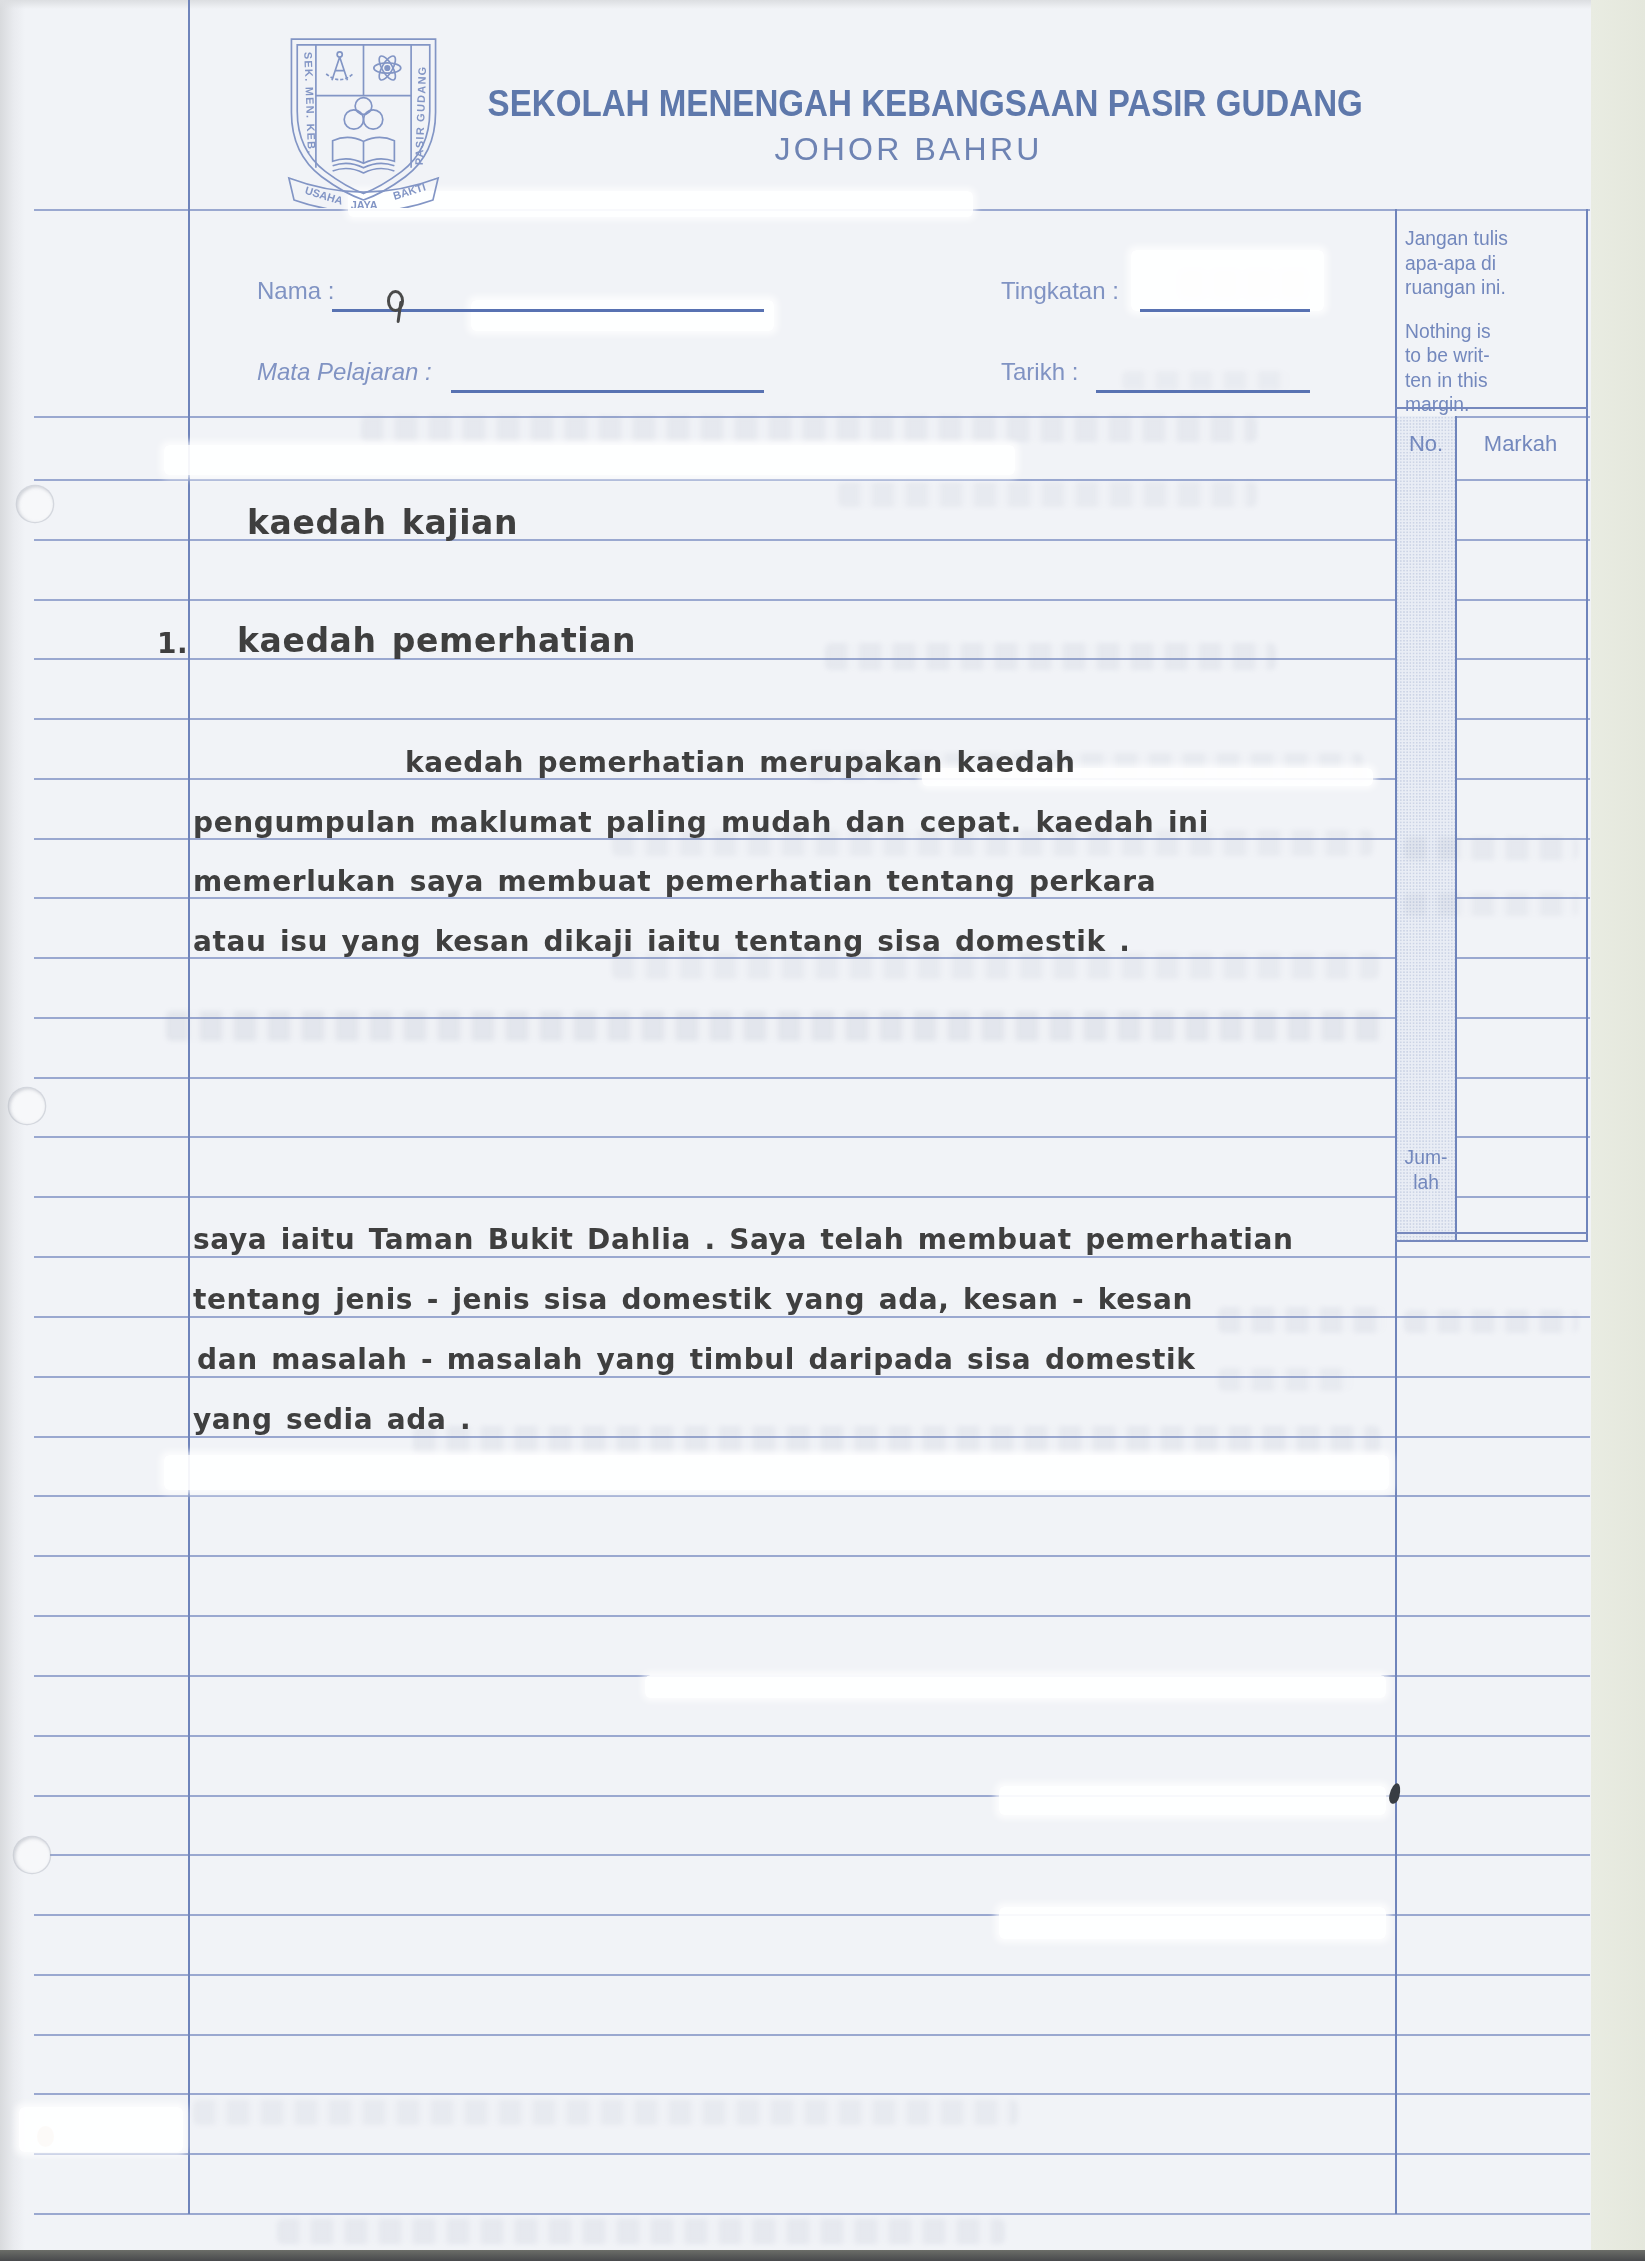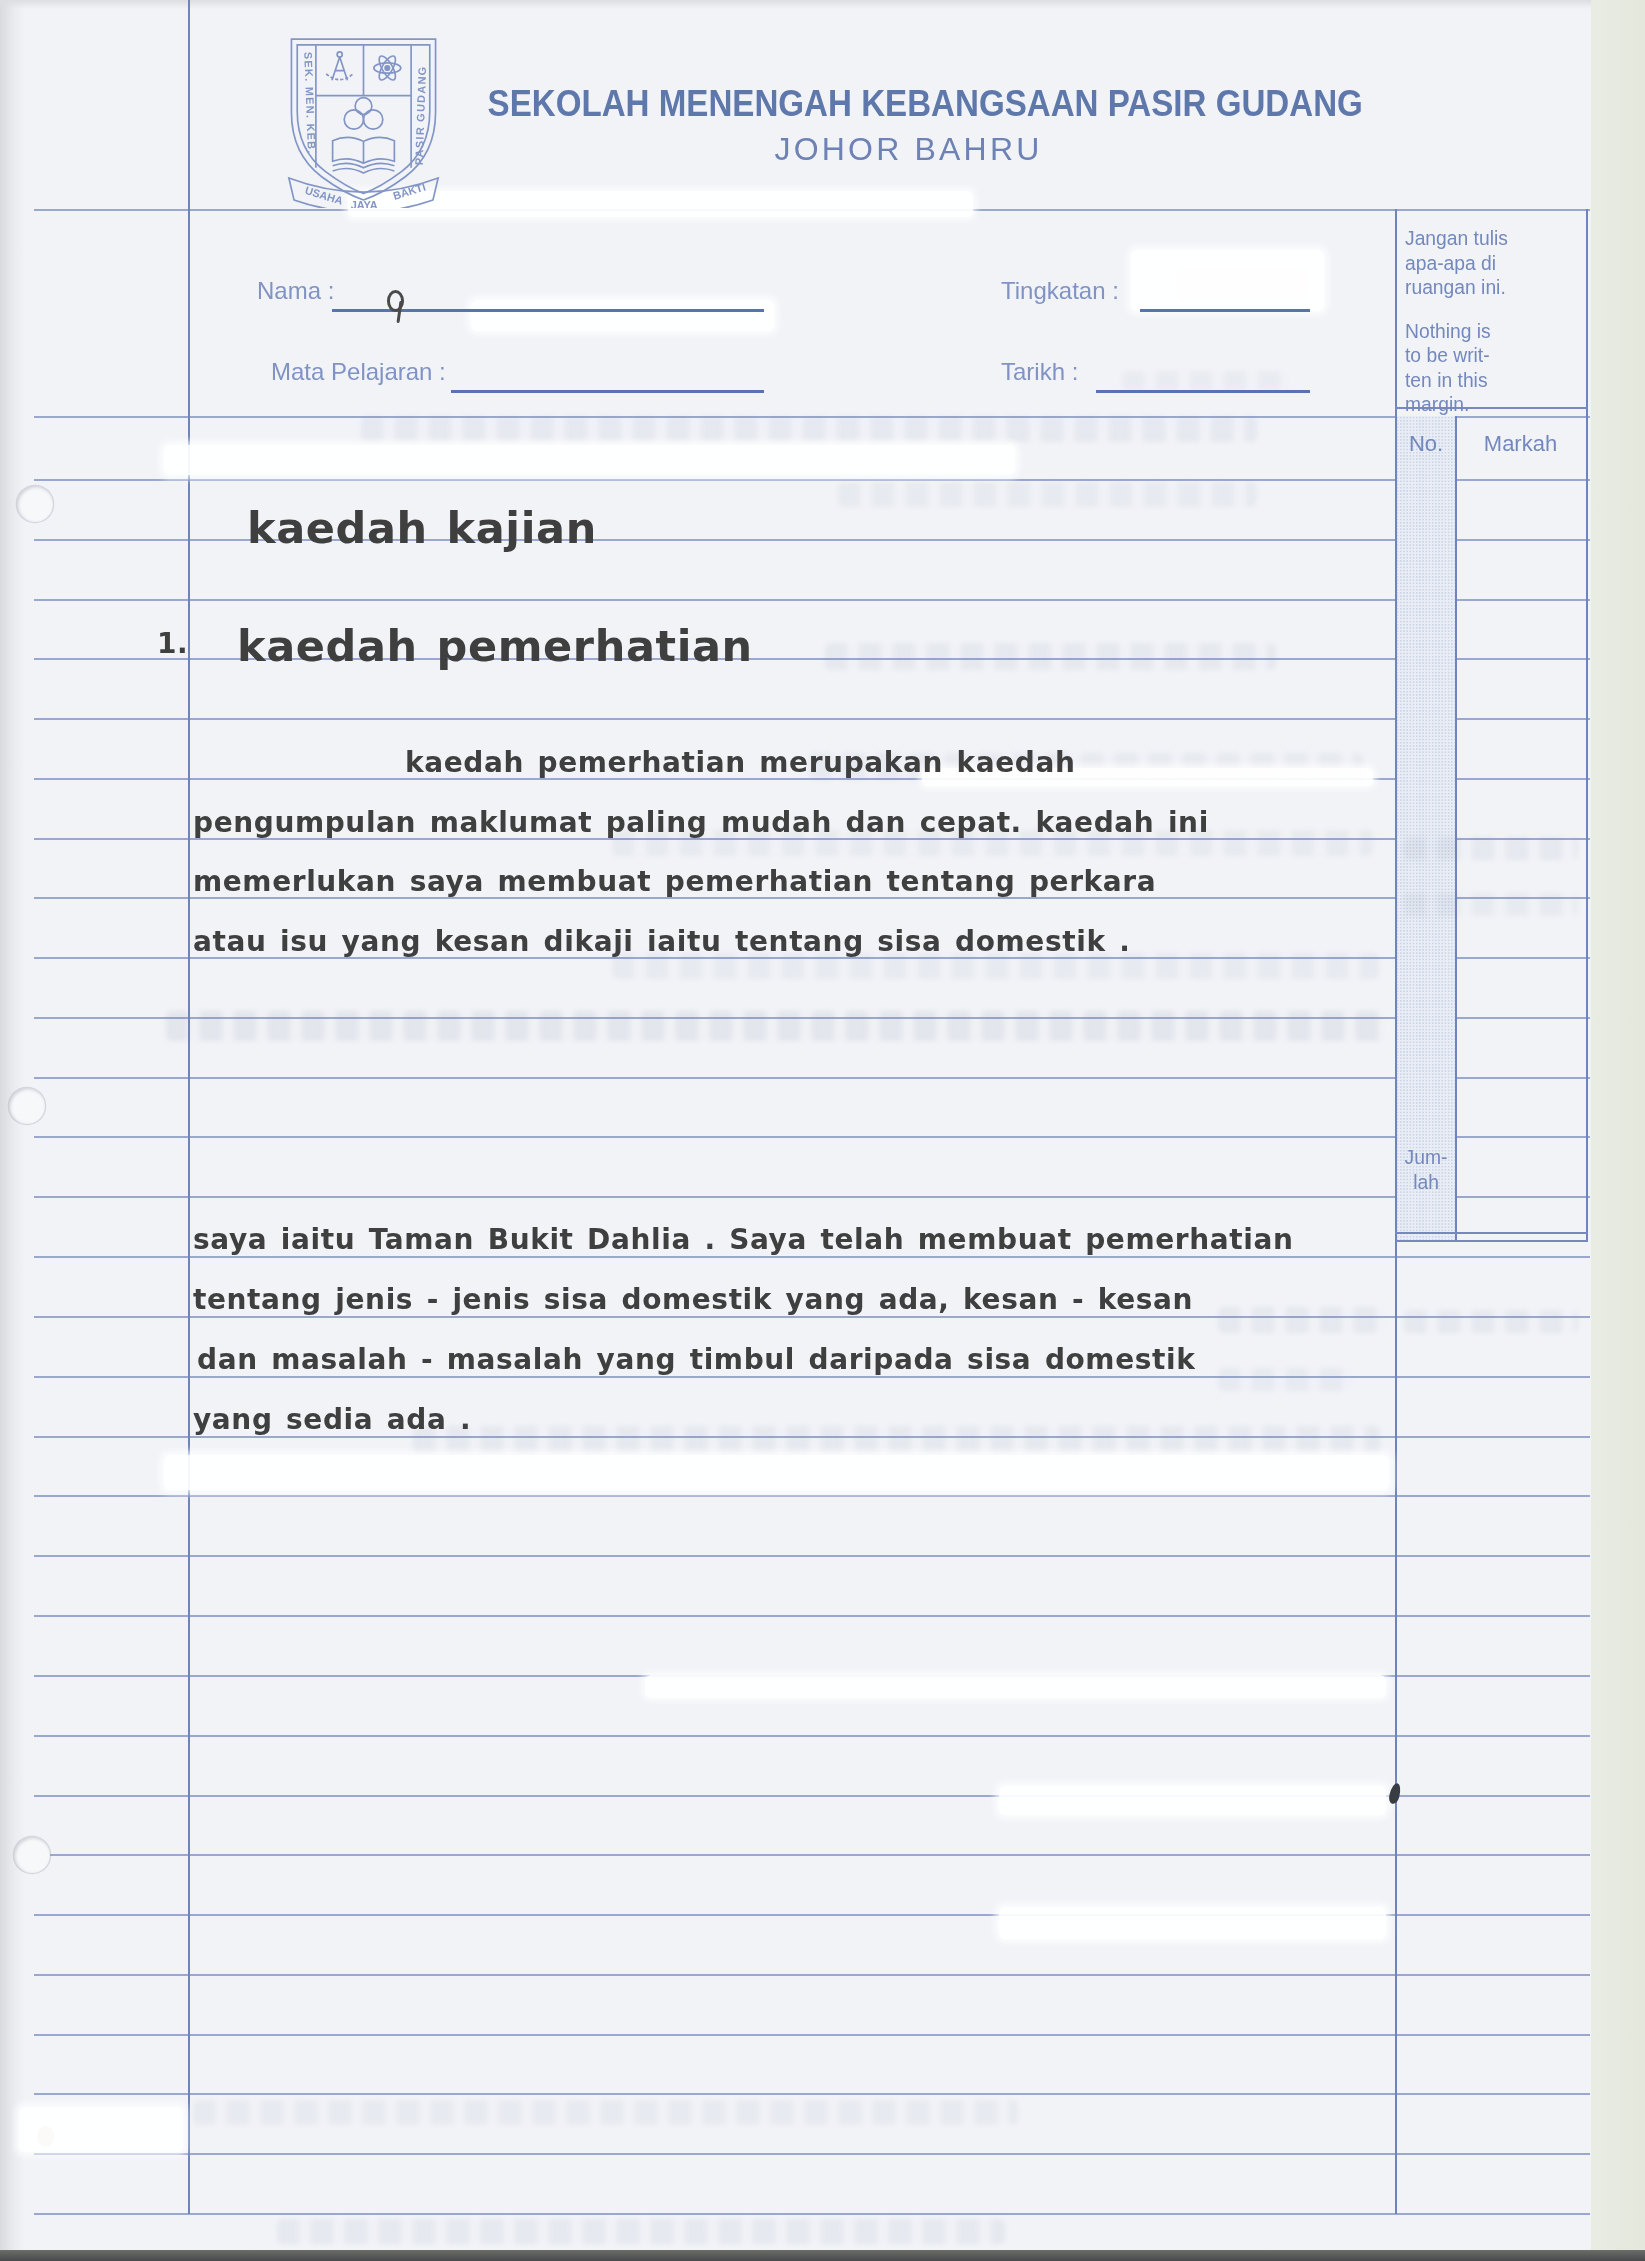--- a/index.html
+++ b/index.html
@@ -67,21 +67,21 @@
   .fline{position:absolute;height:2.6px;background:#5872b2;z-index:8;}
   .note-line{font-size:19.3px;line-height:24.5px;color:#7388bd;}
   .score-head{position:absolute;top:431px;font-size:22px;color:#7388bd;text-align:center;z-index:8;}
   .jumlah{position:absolute;left:1396px;top:1146px;width:60px;text-align:center;z-index:8;
     font-size:19.3px;line-height:24.5px;color:#7388bd;}
   .hw{
     position:absolute;z-index:9;white-space:nowrap;
     font-family:"DejaVu Sans", sans-serif;font-weight:bold;color:#3f3f3f;
     font-size:28px;letter-spacing:0.6px;word-spacing:3.2px;
   }
-  .hw-big{font-size:43px;}
+  .hw-big{font-size:33px;}
   .ink-blob{
     position:absolute;left:1390px;top:1783px;width:9.7px;height:20.6px;z-index:9;
     background:#383d43;border-radius:50% 50% 50% 50% / 62% 62% 38% 38%;
     transform:rotate(14deg);
   }
   .stain{
     position:absolute;left:37px;top:2126px;width:17px;height:20.6px;z-index:5;
     background:#b9873c;opacity:.5;border-radius:50%;filter:blur(0.6px);
   }
   .g-mark{position:absolute;left:387px;top:290px;z-index:9;}
@@ -208,21 +208,21 @@
     <text font-size="17" transform="translate(184,262) rotate(-17)">BAKTI</text>
   </svg>
 
   <div class="school-title">SEKOLAH MENENGAH KEBANGSAAN PASIR GUDANG</div>
   <div class="school-city">JOHOR BAHRU</div>
 
   <div class="field-label print-blue" style="left:257px;top:277px;">Nama :</div>
   <div class="fline" style="left:332px;top:309px;width:432px;"></div>
   <div class="field-label print-blue" style="left:1001px;top:277px;">Tingkatan :</div>
   <div class="fline" style="left:1140px;top:309px;width:170px;"></div>
-  <div class="field-label print-blue" style="left:271px;top:358px;">Mata Pelajaran :</div>
+  <div class="field-label print-blue" style="left:257px;top:358px;font-style:italic;">Mata Pelajaran :</div>
   <div class="fline" style="left:451px;top:390px;width:313px;"></div>
   <div class="field-label print-blue" style="left:1001px;top:358px;">Tarikh :</div>
   <div class="fline" style="left:1096px;top:390px;width:214px;"></div>
 
   <div class="g-mark">
     <div class="g-loop"></div>
     <div class="g-tail"></div>
   </div>
 
   <div style="position:absolute;left:1405px;top:227px;width:169px;z-index:8;">

